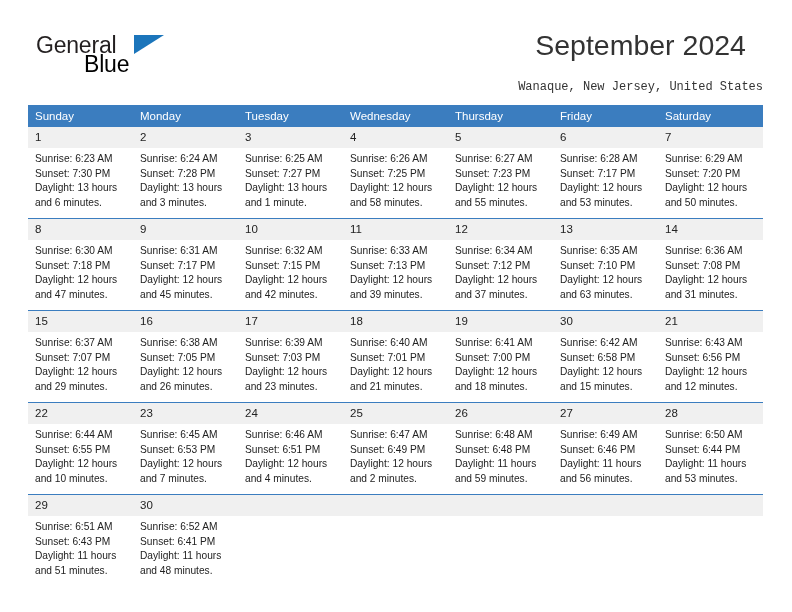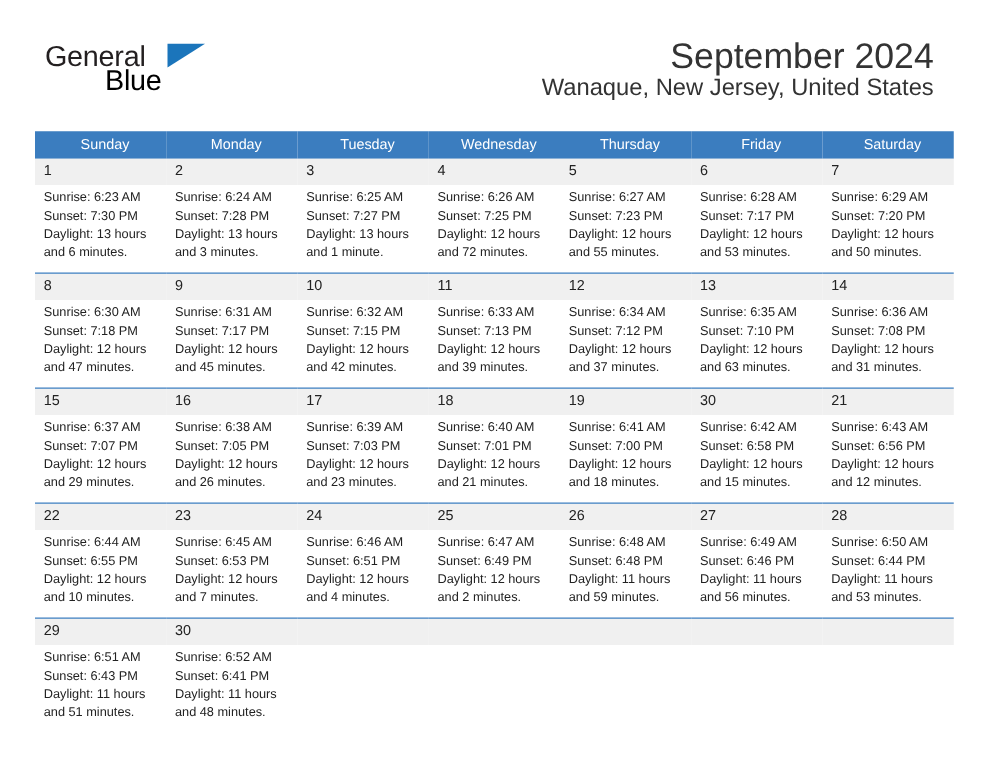--- a/index.html
+++ b/index.html
@@ -59,54 +59,55 @@
     left: 98px;
     top: 3px;
     width: 0;
     height: 0;
     border-left: 30px solid #1b75bb;
     border-bottom: 19px solid transparent;
   }
 
   .title-block {
     position: absolute;
-    right: 16px;
+    right: 0;
     top: 0;
-    text-align: right;
+    text-align: center;
   }
   .cal-title {
     font-size: 28.5px;
     color: #333333;
     font-weight: normal;
     line-height: 34px;
     white-space: nowrap;
   }
   .cal-subtitle {
-    margin-top: 0;
-    font-size: 19px;
+    margin-top: 16px;
+    font-size: 12px;
     color: #333333;
     line-height: 18px;
     white-space: nowrap;
+    font-family: Liberation Mono, monospace;
   }
 
   
   .calendar {
     position: absolute;
     left: 28px;
     top: 105px;
     width: 735px;
     border-collapse: collapse;
     table-layout: fixed;
   }
   .calendar th {
     background: #3b7dbf;
     color: #ffffff;
     font-size: 11.5px;
     font-weight: normal;
-    text-align: center;
+    text-align: left;
     padding: 5px 0 5px 7px;
     height: 12px;
     border: none;
   }
   .calendar td {
     vertical-align: top;
     padding: 0;
     border: none;
     border-top: 1px solid #3b7dbf;
     width: 105px;
@@ -200,21 +201,21 @@
             <div>Daylight: 13 hours</div>
             <div>and 1 minute.</div>
           </div>
         </td>
         <td>
           <div class="daynum">4</div>
           <div class="dayinfo">
             <div>Sunrise: 6:26 AM</div>
             <div>Sunset: 7:25 PM</div>
             <div>Daylight: 12 hours</div>
-            <div>and 72 minutes.</div>
+            <div>and 58 minutes.</div>
           </div>
         </td>
         <td>
           <div class="daynum">5</div>
           <div class="dayinfo">
             <div>Sunrise: 6:27 AM</div>
             <div>Sunset: 7:23 PM</div>
             <div>Daylight: 12 hours</div>
             <div>and 55 minutes.</div>
           </div>

